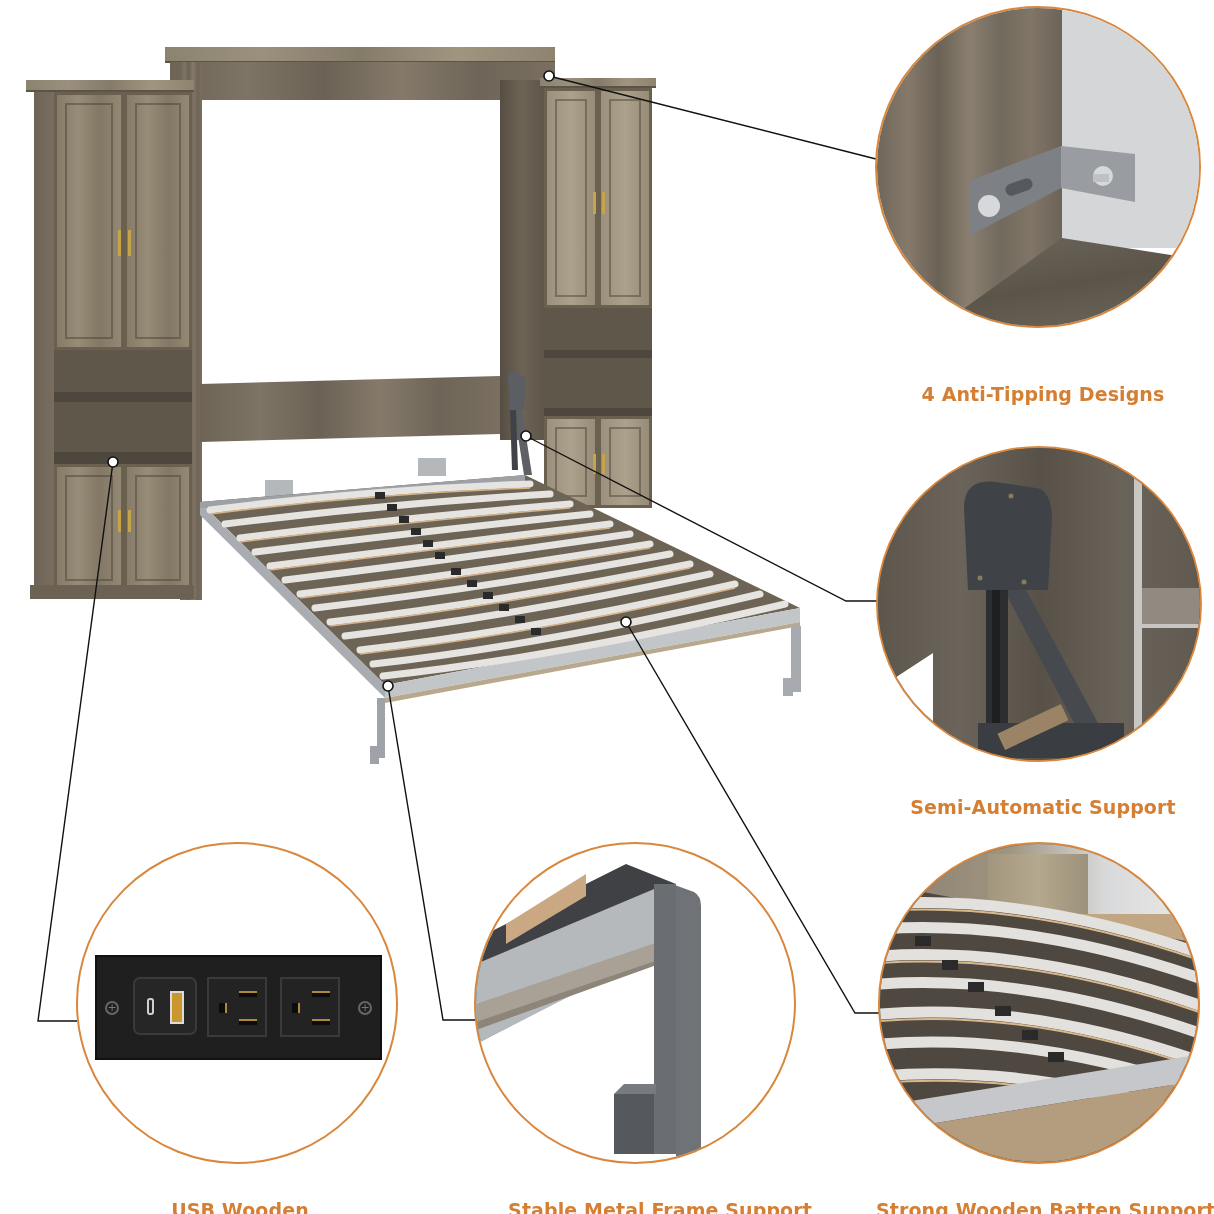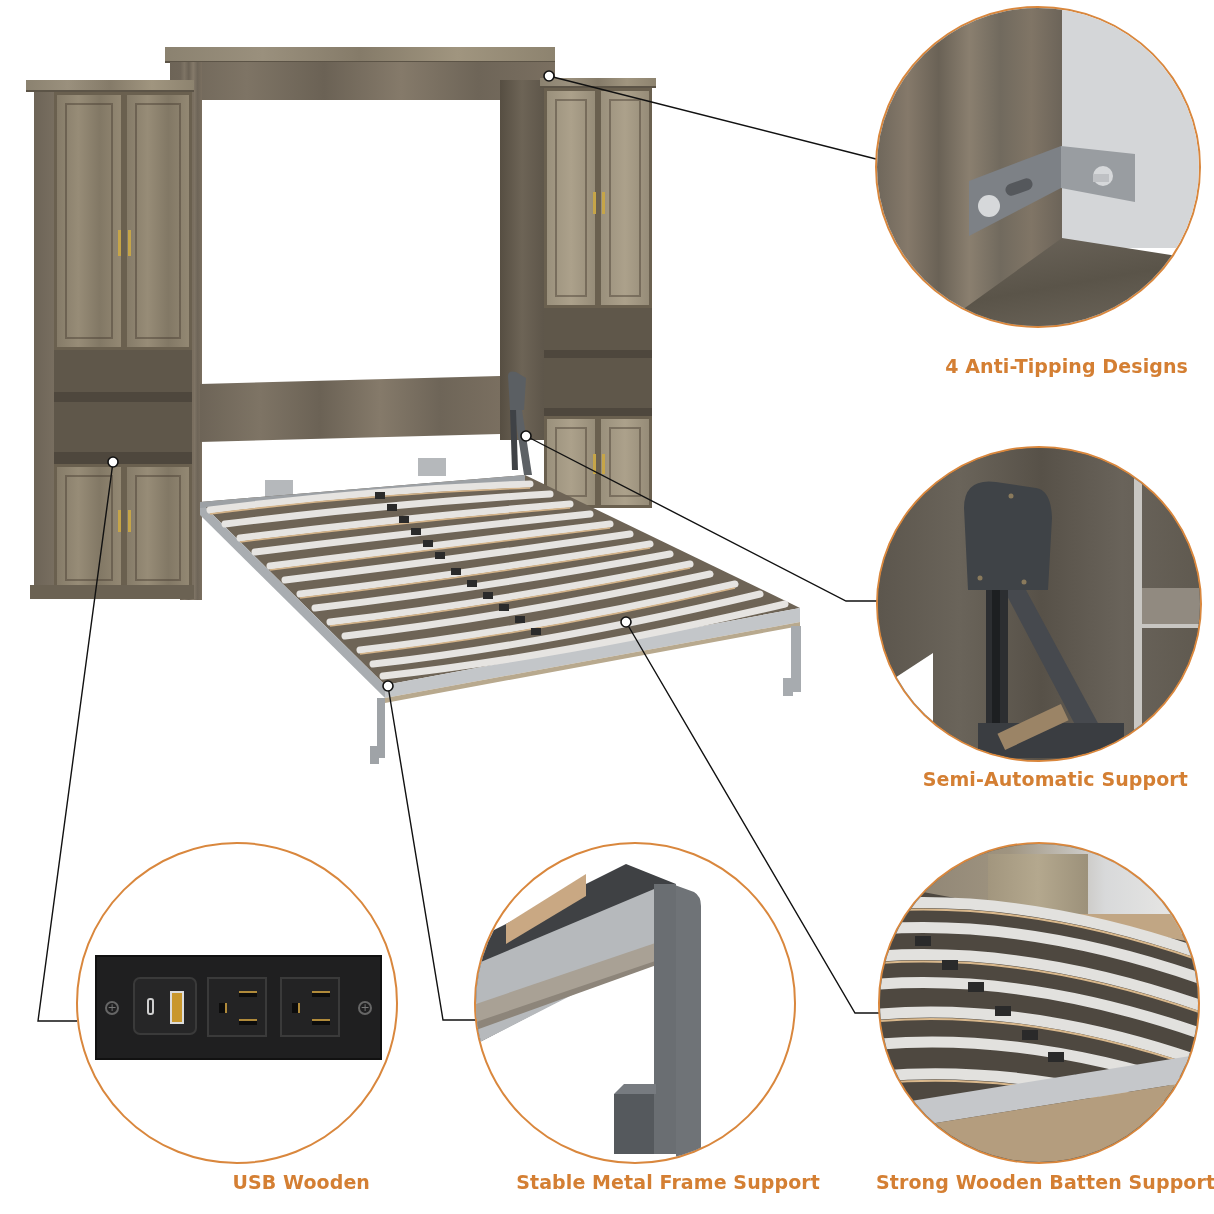--- a/index.html
+++ b/index.html
@@ -6,21 +6,21 @@
   html, body { width: 1214px; height: 1214px; background: #ffffff; overflow: hidden; }
   body { position: relative; font-family: "DejaVu Sans", "Liberation Sans", sans-serif; }
   .abs { position: absolute; }
   .lines { position: absolute; left: 0; top: 0; width: 1214px; height: 1214px; pointer-events: none; z-index: 3; }
   .circle {
     position: absolute; border-radius: 50%; border: 2px solid #d9873d; overflow: hidden;
     background: #fff;
   }
   .label {
     position: absolute; color: #d47f33; font-weight: bold; font-size: 19px;
-    text-align: right; white-space: nowrap; letter-spacing: 0.1px;
+    text-align: center; white-space: nowrap; letter-spacing: 0.1px; margin-top: 28px;
   }
   .wood { background: linear-gradient(90deg,#6d6457 0%,#7e7465 20%,#6b6255 40%,#857a6a 60%,#6e6558 80%,#7a6f60 100%); }
   .wood-light { background: linear-gradient(90deg,#8b8270 0%,#9a907d 25%,#857b69 50%,#a0957f 75%,#8d836f 100%); }
   .door { position: absolute; border: 3px solid #6a604f; background: linear-gradient(90deg,#857b68,#978c77,#827865,#938873); }
   .door::after { content:""; position:absolute; left:8px; right:8px; top:8px; bottom:8px; border:2px solid rgba(70,60,48,.45); }
   .handle { position:absolute; width:3px; background:#c6a548; z-index:2; }
   .shelf { position:absolute; background:#4e473d; }
 </style>
 </head>
 <body>

